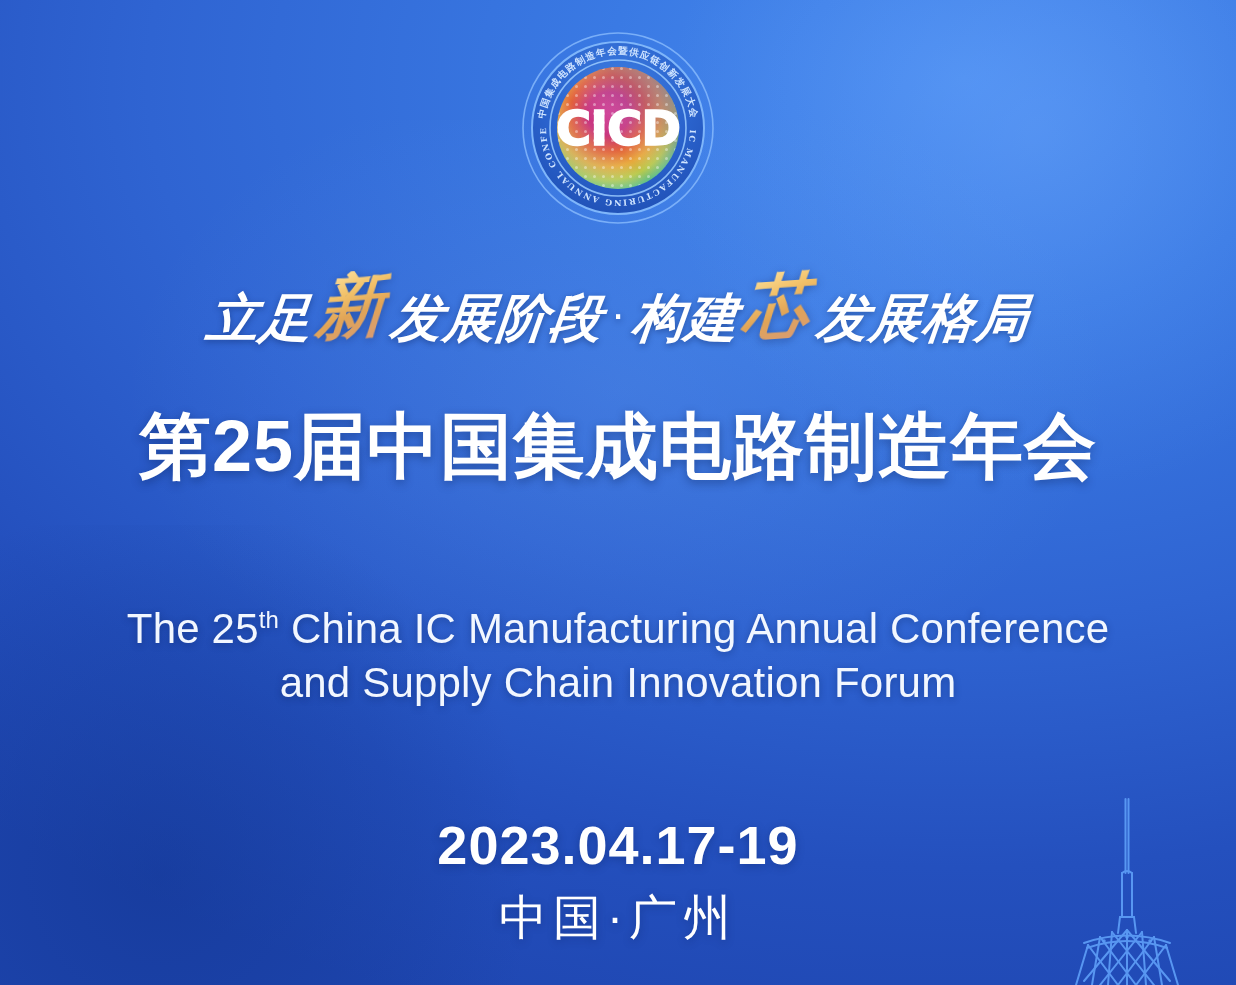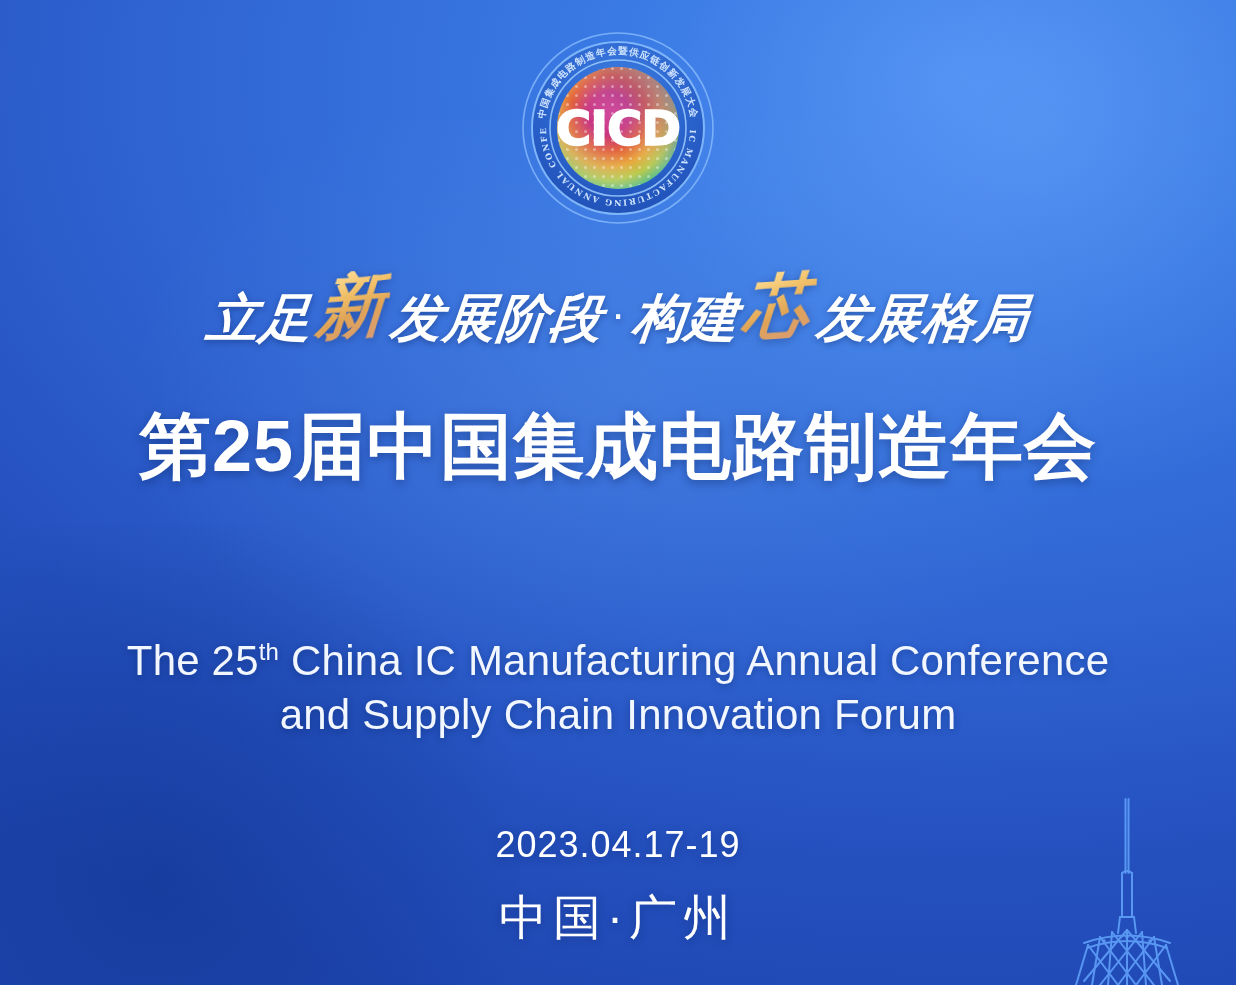--- a/index.html
+++ b/index.html
@@ -116,21 +116,21 @@
     font-size: 72px;
     line-height: 96px;
     letter-spacing: 1px;
     text-shadow: 0 3px 10px rgba(8,30,85,0.40);
   }
 
   
   .sub-block {
     position: absolute;
     left: 0; right: 0;
-    top: 634px;
+    top: 602px;
     text-align: center;
   }
   .sub-line {
     color: #f2f7ff;
     font-size: 42px;
     line-height: 54px;
     font-weight: 500;
     letter-spacing: 0.2px;
     text-shadow: 0 2px 7px rgba(8,30,85,0.38);
   }
@@ -142,23 +142,23 @@
 
   
   .date-block {
     position: absolute;
     left: 0; right: 0;
     top: 812px;
     text-align: center;
   }
   .date-line {
     color: #ffffff;
-    font-size: 36px;
+    font-size: 54px;
     line-height: 66px;
-    font-weight: 400;
+    font-weight: 700;
     letter-spacing: 1px;
     text-shadow: 0 2px 8px rgba(8,30,85,0.35);
   }
   .city-line {
     color: #ffffff;
     font-size: 48px;
     line-height: 62px;
     font-weight: 300;
     letter-spacing: 6px;
     margin-top: 9px;

